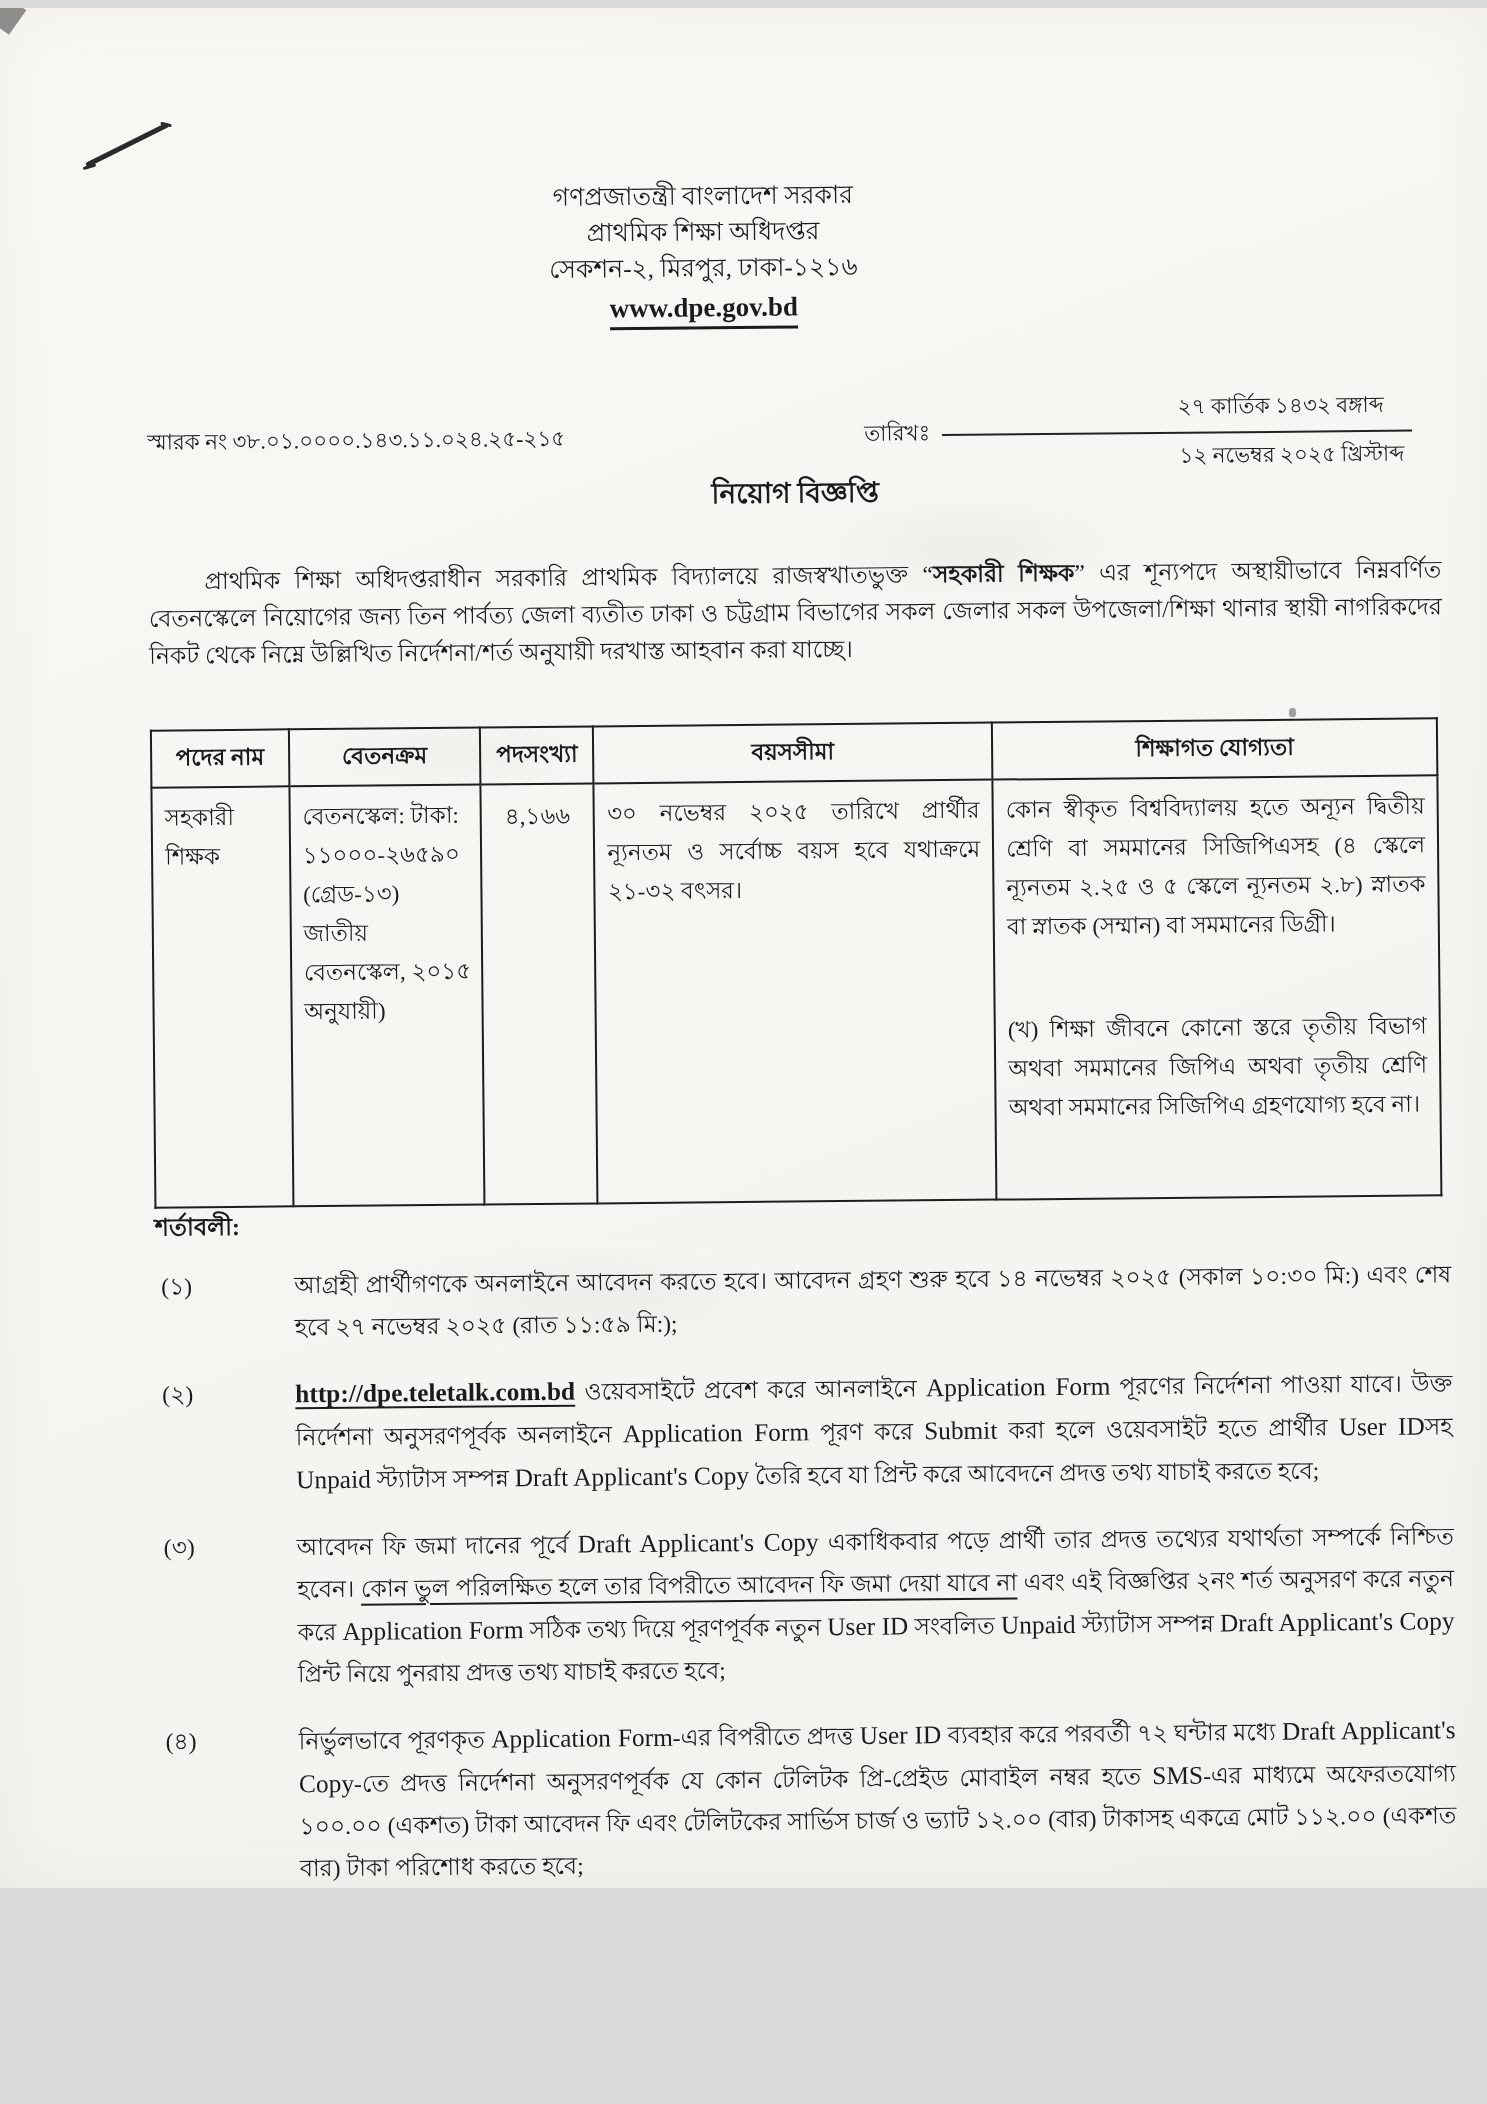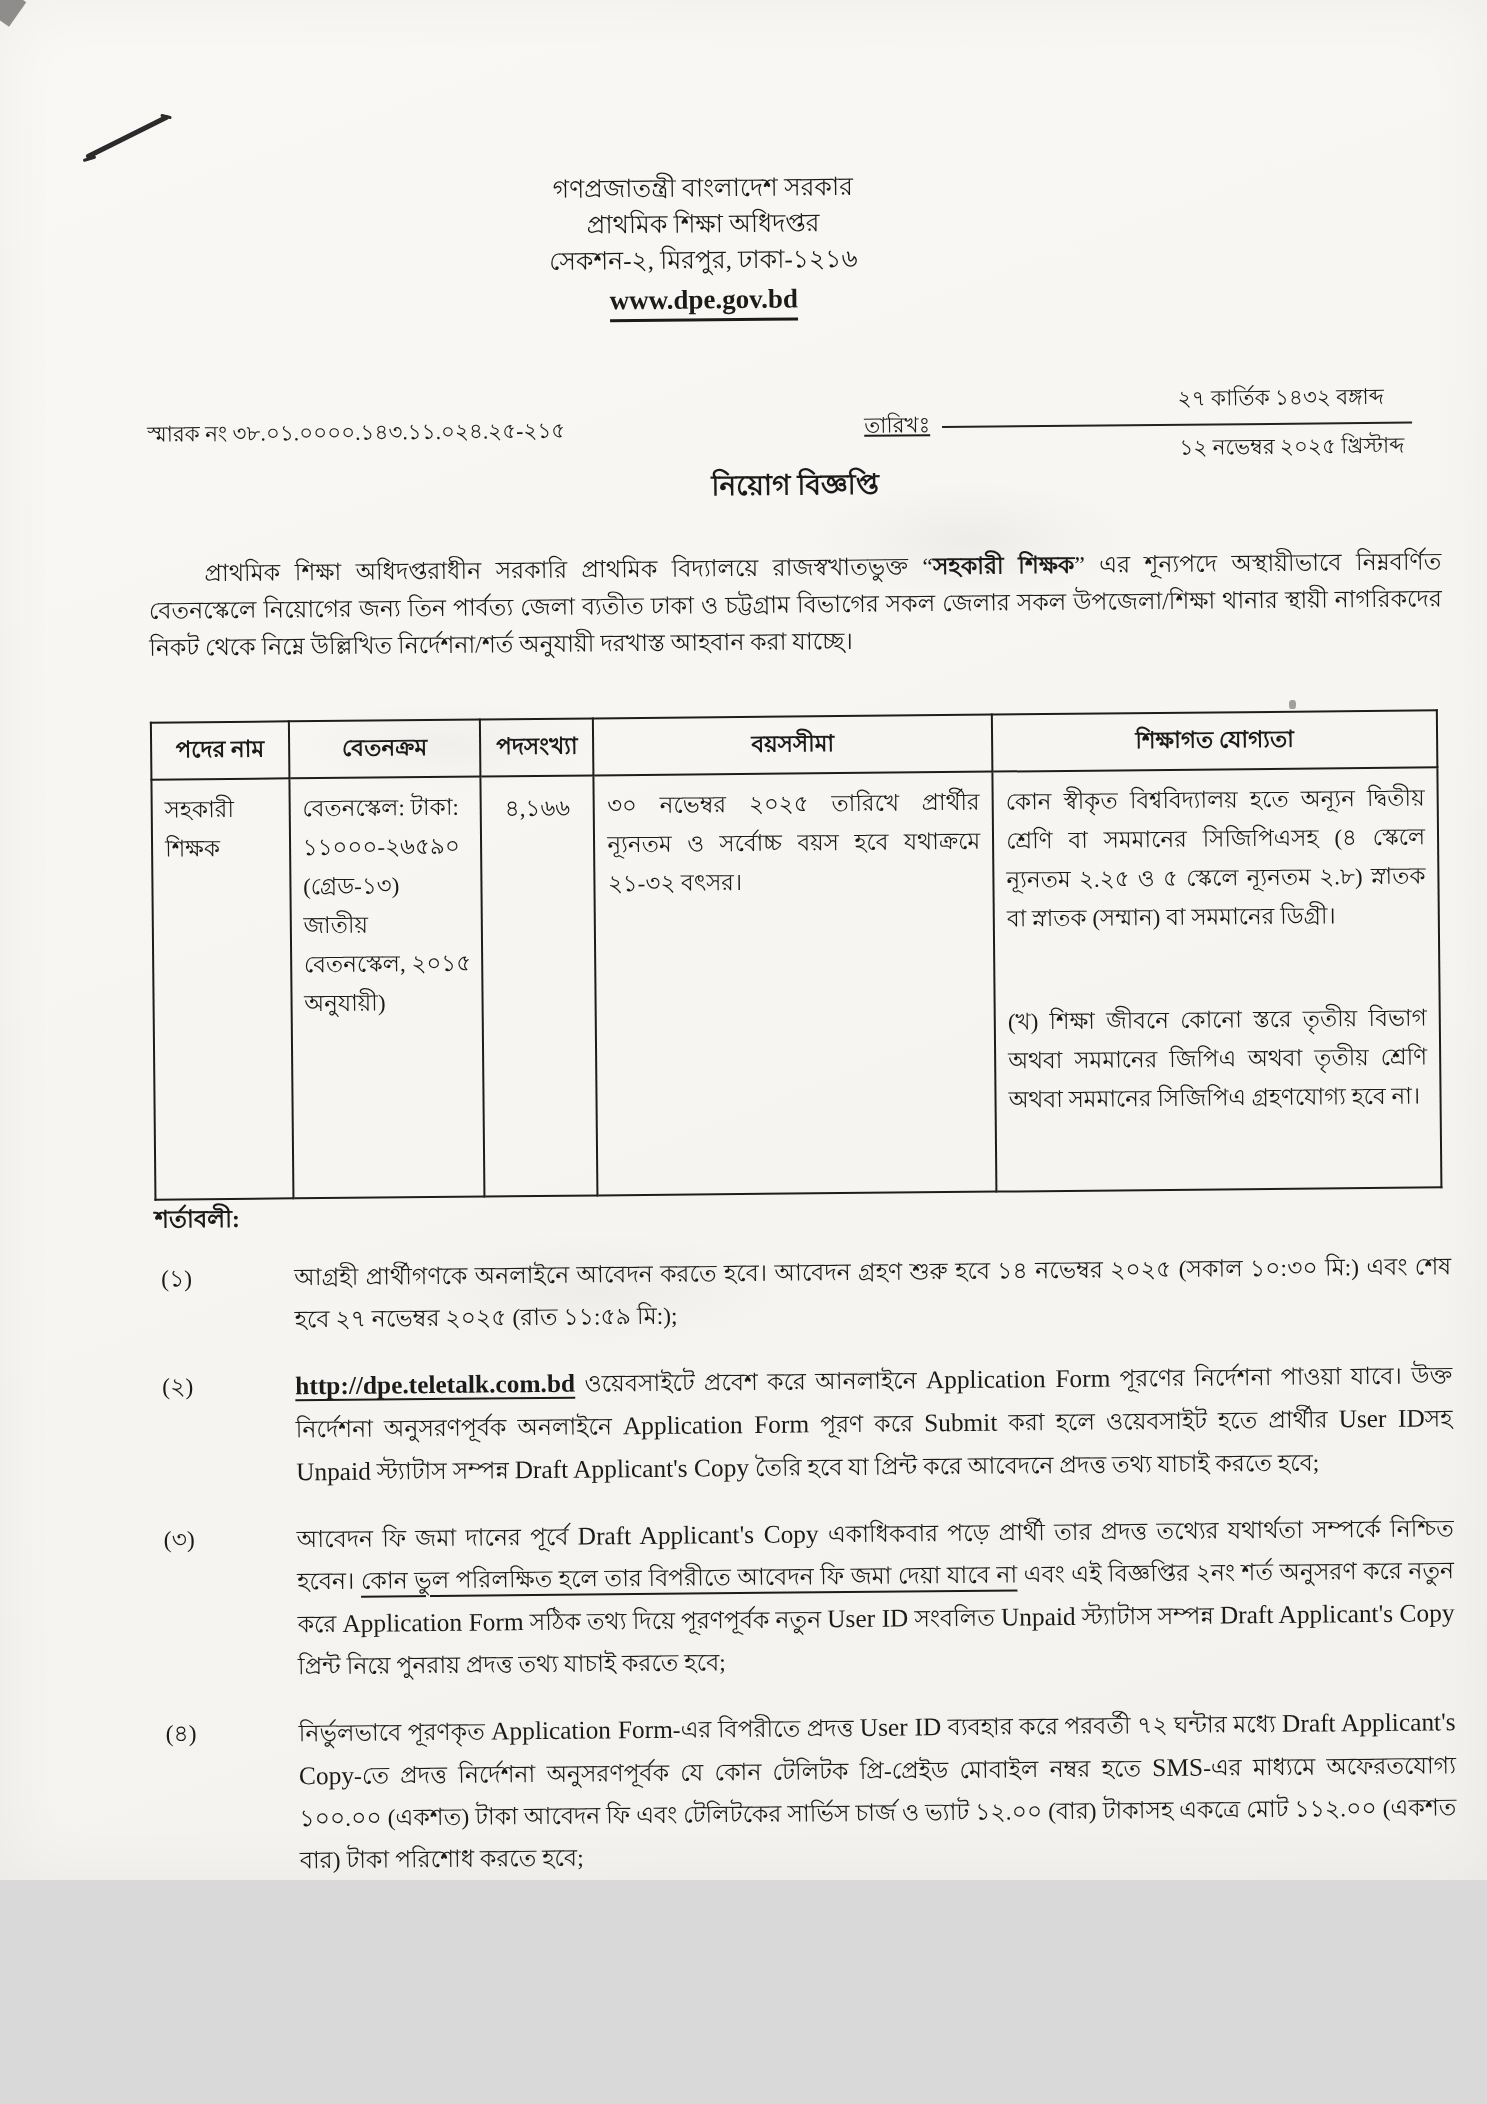--- a/index.html
+++ b/index.html
@@ -1,35 +1,35 @@
 <!DOCTYPE html>
 <html lang="bn"><head>
 <meta charset="utf-8">
 <style>
   html,body{margin:0;padding:0;background:#d9d9d9;}
   .page{
     position:relative;
     width:1487px;height:1880px;
-    margin:0 auto;
+    margin:8px auto;
     background:linear-gradient(160deg,#f9f8f5 0%,#f6f5f2 55%,#f2f1ee 100%);
     box-shadow:inset 0 0 70px rgba(0,0,0,0.045);
     overflow:hidden;
     font-family:"Liberation Serif", serif;
     color:#1b1b1b;
   }
   .tilt{position:absolute;inset:0;transform:rotate(-0.55deg);}
   
   .hdr{position:absolute;top:170px;left:0;width:1420px;text-align:center;font-size:25px;line-height:36px;}
   .hdr .site-line{margin-top:3px;}
   .site{display:inline-block;font-weight:bold;font-size:27px;border-bottom:3px solid #1b1b1b;padding-bottom:1px;font-family:"Liberation Serif",serif;}
   
   .memo{position:absolute;top:386px;left:152px;right:70px;display:flex;justify-content:space-between;align-items:flex-start;font-size:21.5px;}
   .memo .num-line{margin-top:26px;white-space:nowrap;}
   .dateblock{display:flex;align-items:flex-start;}
-  .datelabel{margin-top:24px;margin-right:12px;text-decoration:underline;}
+  .datelabel{margin-top:24px;margin-right:12px;}
   .dates{width:470px;}
   .date-top{text-align:right;padding-right:28px;border-bottom:2px solid #222;padding-bottom:6px;}
   .date-bottom{text-align:right;padding-right:8px;padding-top:5px;}
   
   .title{position:absolute;top:464px;left:152px;width:1295px;text-align:center;font-size:28px;font-weight:bold;}
   
   .intro{position:absolute;top:550px;left:152px;width:1293px;margin:0;font-size:23.5px;line-height:37px;text-align:justify;text-indent:56px;}
   
   .vtable{position:absolute;top:716px;left:152px;width:1288px;border-collapse:collapse;table-layout:fixed;}
   .vtable th,.vtable td{border:2px solid #1d1d1d;}

